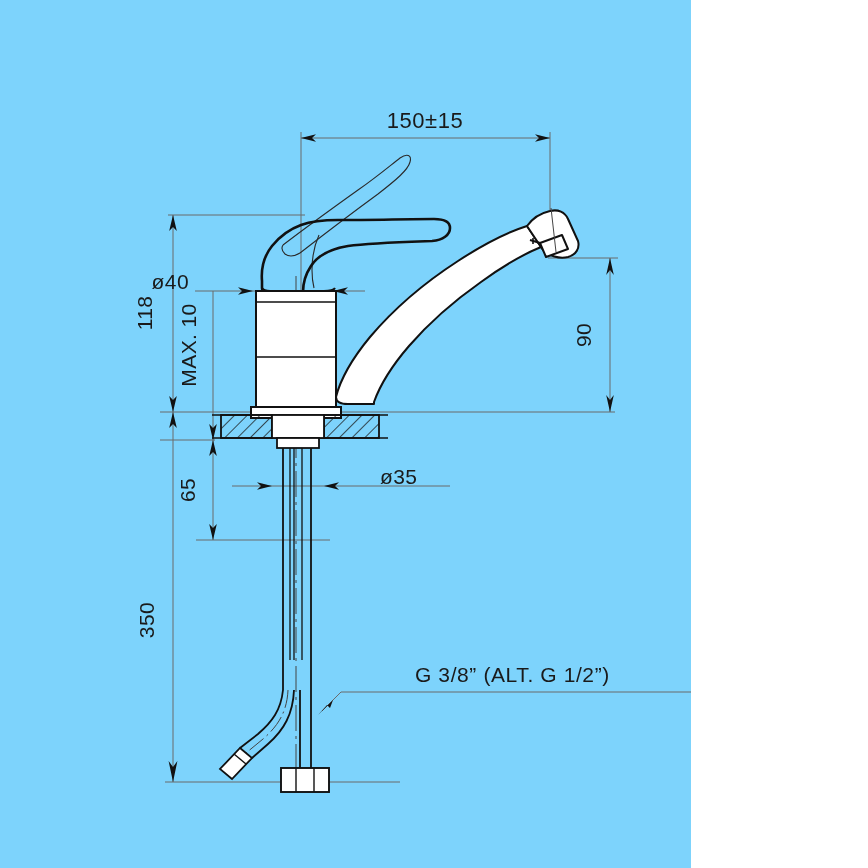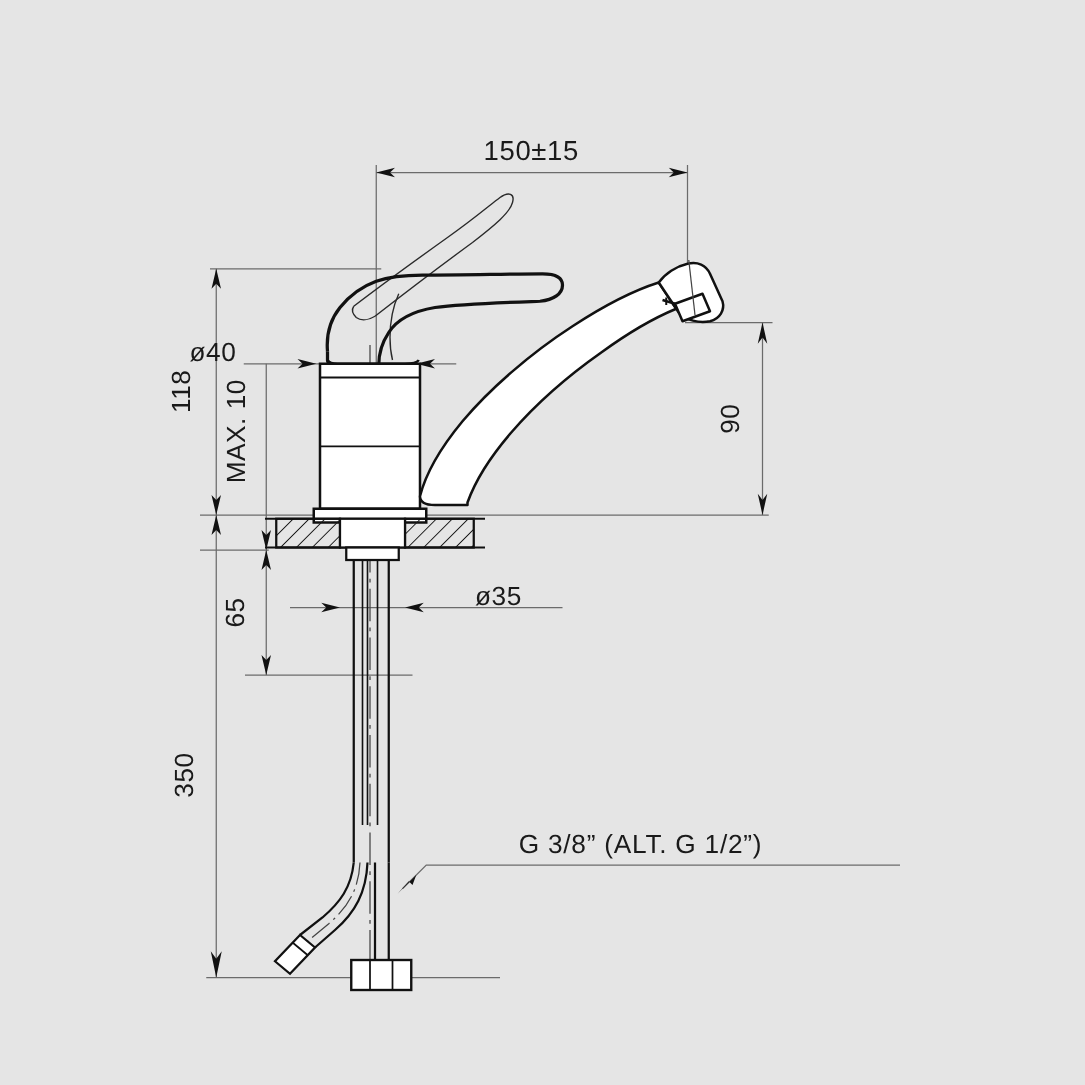--- a/index.html
+++ b/index.html
@@ -3,23 +3,23 @@
 <meta charset="utf-8">
 <title>Faucet Technical Drawing</title>
 <style>
   html, body {
     margin: 0;
     padding: 0;
     background: #ffffff;
   }
   #sheet {
     position: relative;
-    width: 868px;
+    width: 691px;
     height: 868px;
-    background: #e5e5e5;
+    background: #7dd3fc;
     font-family: "Liberation Sans", sans-serif;
     overflow: hidden;
   }
   #sheet svg {
     position: absolute;
     left: 0;
     top: 0;
     width: 868px;
     height: 868px;
   }

